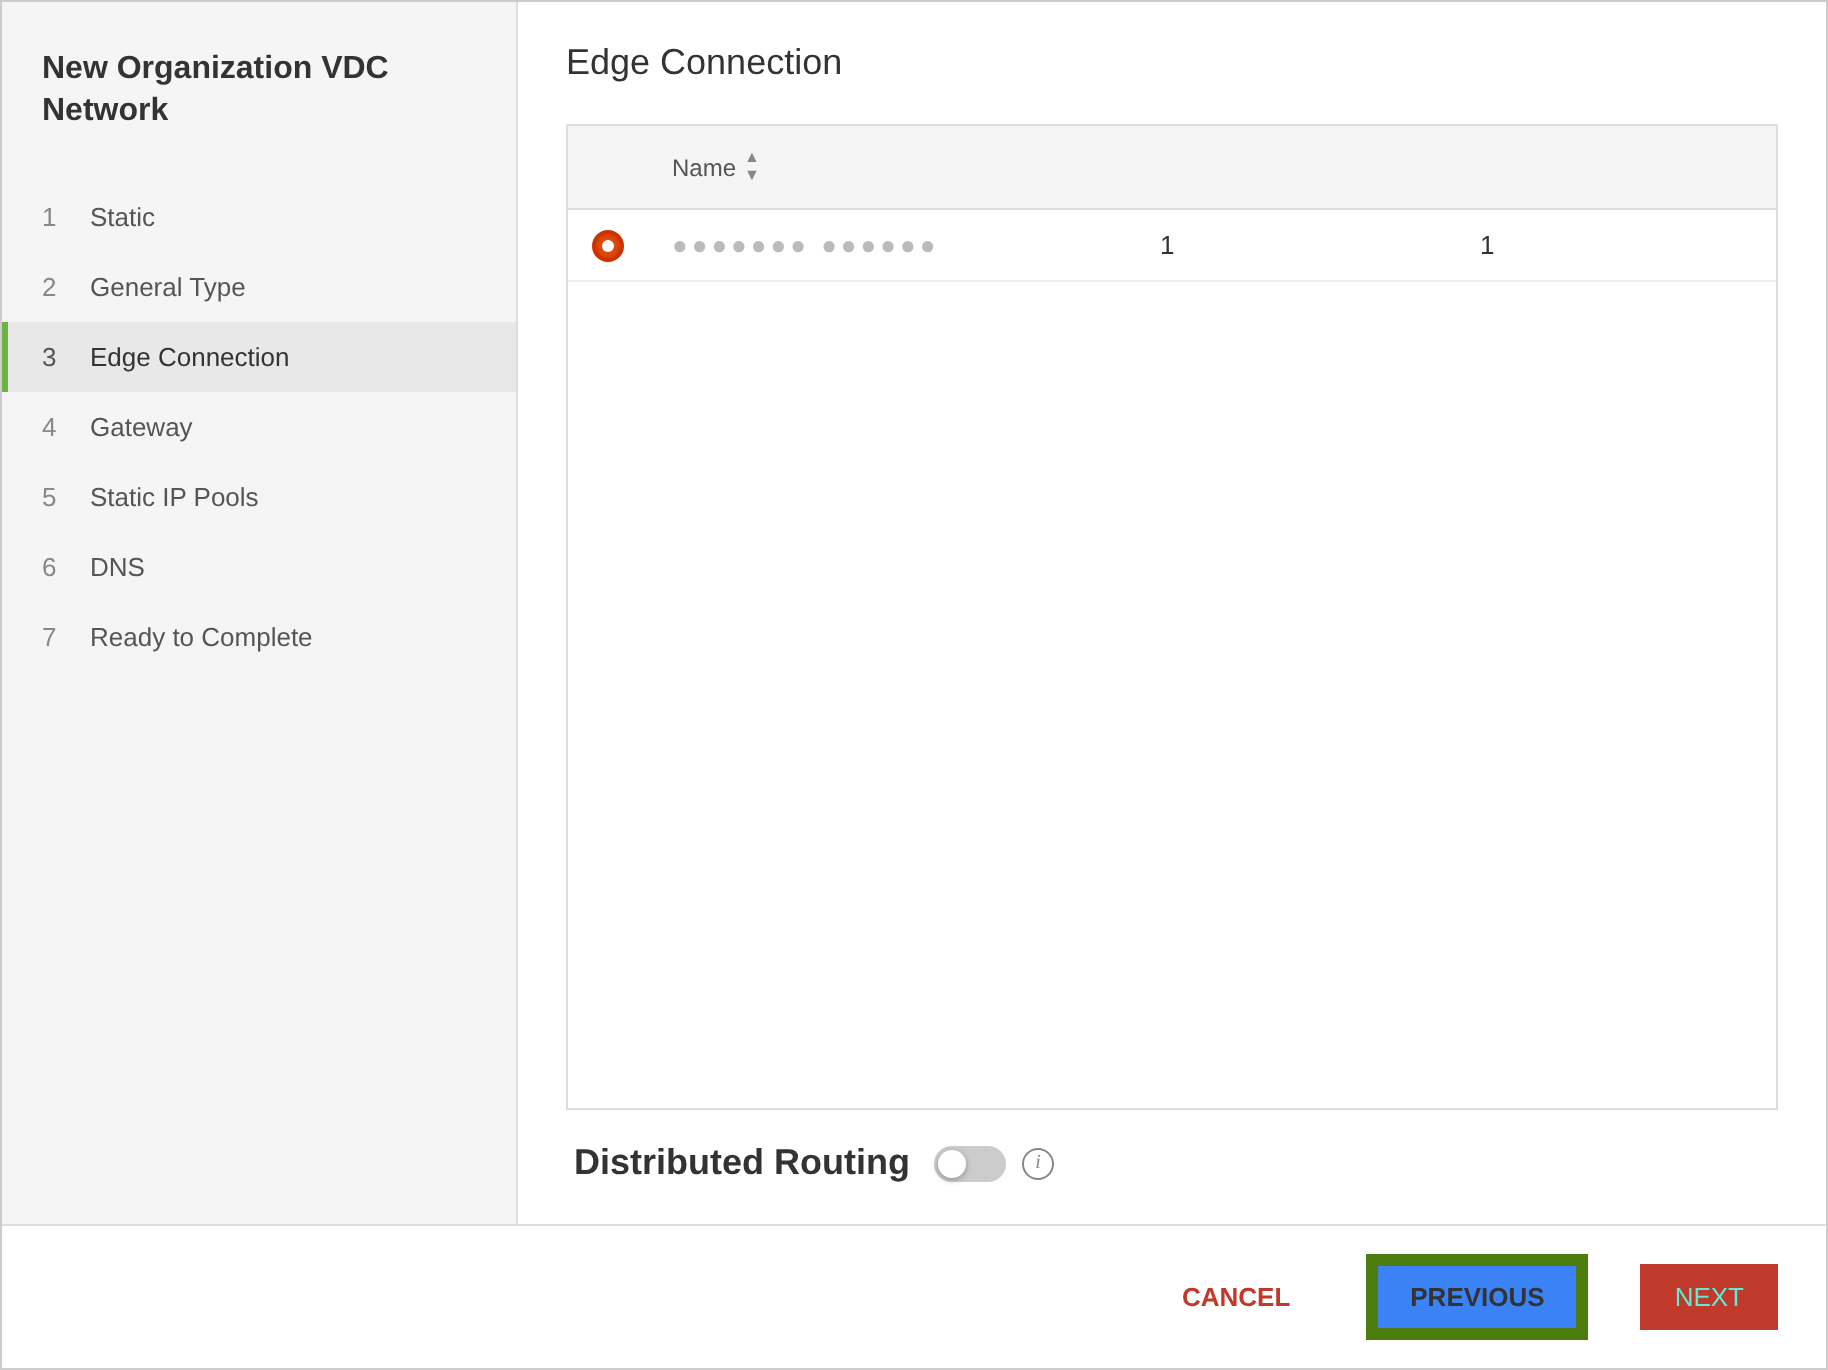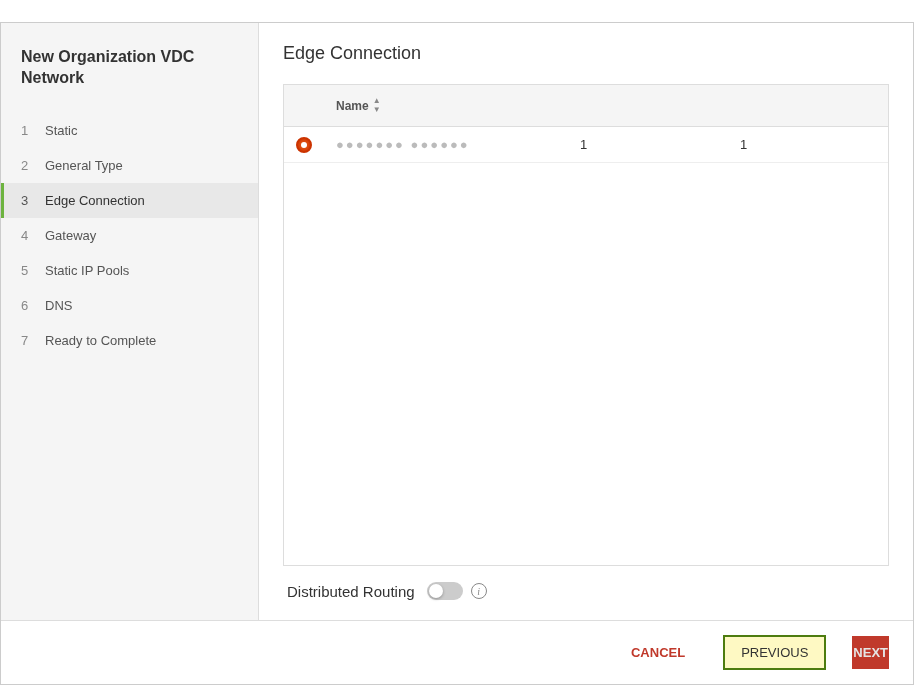--- a/index.html
+++ b/index.html
@@ -5,21 +5,20 @@
     * { box-sizing: border-box; margin: 0; padding: 0; }
     body { font-family: Arial, sans-serif; font-size: 13px; color: #333; background: #fff; width: 914px; height: 685px; overflow: hidden; display: flex; flex-direction: column; }
 
     .dialog {
       display: flex;
       flex-direction: column;
       width: 914px;
       height: 685px;
       background: #fff;
       border: 1px solid #ccc;
-      margin-top: 22px;
     }
 
     .dialog-body {
       display: flex;
       flex: 1;
       overflow: hidden;
     }
 
     
     .sidebar {
@@ -103,21 +102,21 @@
       display: grid;
       grid-template-columns: 40px 1fr 160px 160px;
       background: #f5f5f5;
       border-bottom: 1px solid #ddd;
       padding: 8px 0;
     }
 
     .table-header-cell {
       font-size: 12px;
       color: #555;
-      font-weight: bold;
+      font-weight: normal;
       padding: 4px 12px;
       display: flex;
       align-items: center;
       gap: 4px;
     }
 
     .sort-icons {
       display: flex;
       flex-direction: column;
       gap: 1px;
@@ -186,22 +185,23 @@
     
     .distributed-routing {
       display: flex;
       align-items: center;
       gap: 12px;
       margin-top: 16px;
       padding: 0 4px;
     }
 
     .dr-label {
-      font-size: 15px;
-      color: #333;
+      font-size: 18px;
+      color: #333;
+      font-weight: bold;
     }
 
     .toggle-container {
       display: flex;
       align-items: center;
       gap: 8px;
     }
 
     .toggle {
       width: 36px;
@@ -254,38 +254,38 @@
       border: none;
       color: #c0392b;
       font-size: 13px;
       font-weight: bold;
       cursor: pointer;
       padding: 8px 12px;
       text-transform: uppercase;
     }
 
     .btn-previous {
-      background: #fef9c3;
-      border: 2px solid #4d7c0f;
-      color: #333;
-      font-size: 13px;
-      font-weight: normal;
+      background: #3b82f6;
+      border: 6px solid #4d7c0f;
+      color: #333;
+      font-size: 13px;
+      font-weight: bold;
       cursor: pointer;
       padding: 8px 16px;
       text-transform: uppercase;
     }
 
     .btn-next {
       background: #c0392b;
       border: 1px solid #c0392b;
-      color: #e5e5e5;
-      font-size: 13px;
-      font-weight: bold;
-      cursor: pointer;
-      padding: 8px 0;
+      color: #5eead4;
+      font-size: 13px;
+      font-weight: normal;
+      cursor: pointer;
+      padding: 8px 16px;
       text-transform: uppercase;
     }
 
     .name-blurred {
       color: #bbb;
       font-size: 13px;
       letter-spacing: 2px;
     }
   </style>
 </head>

